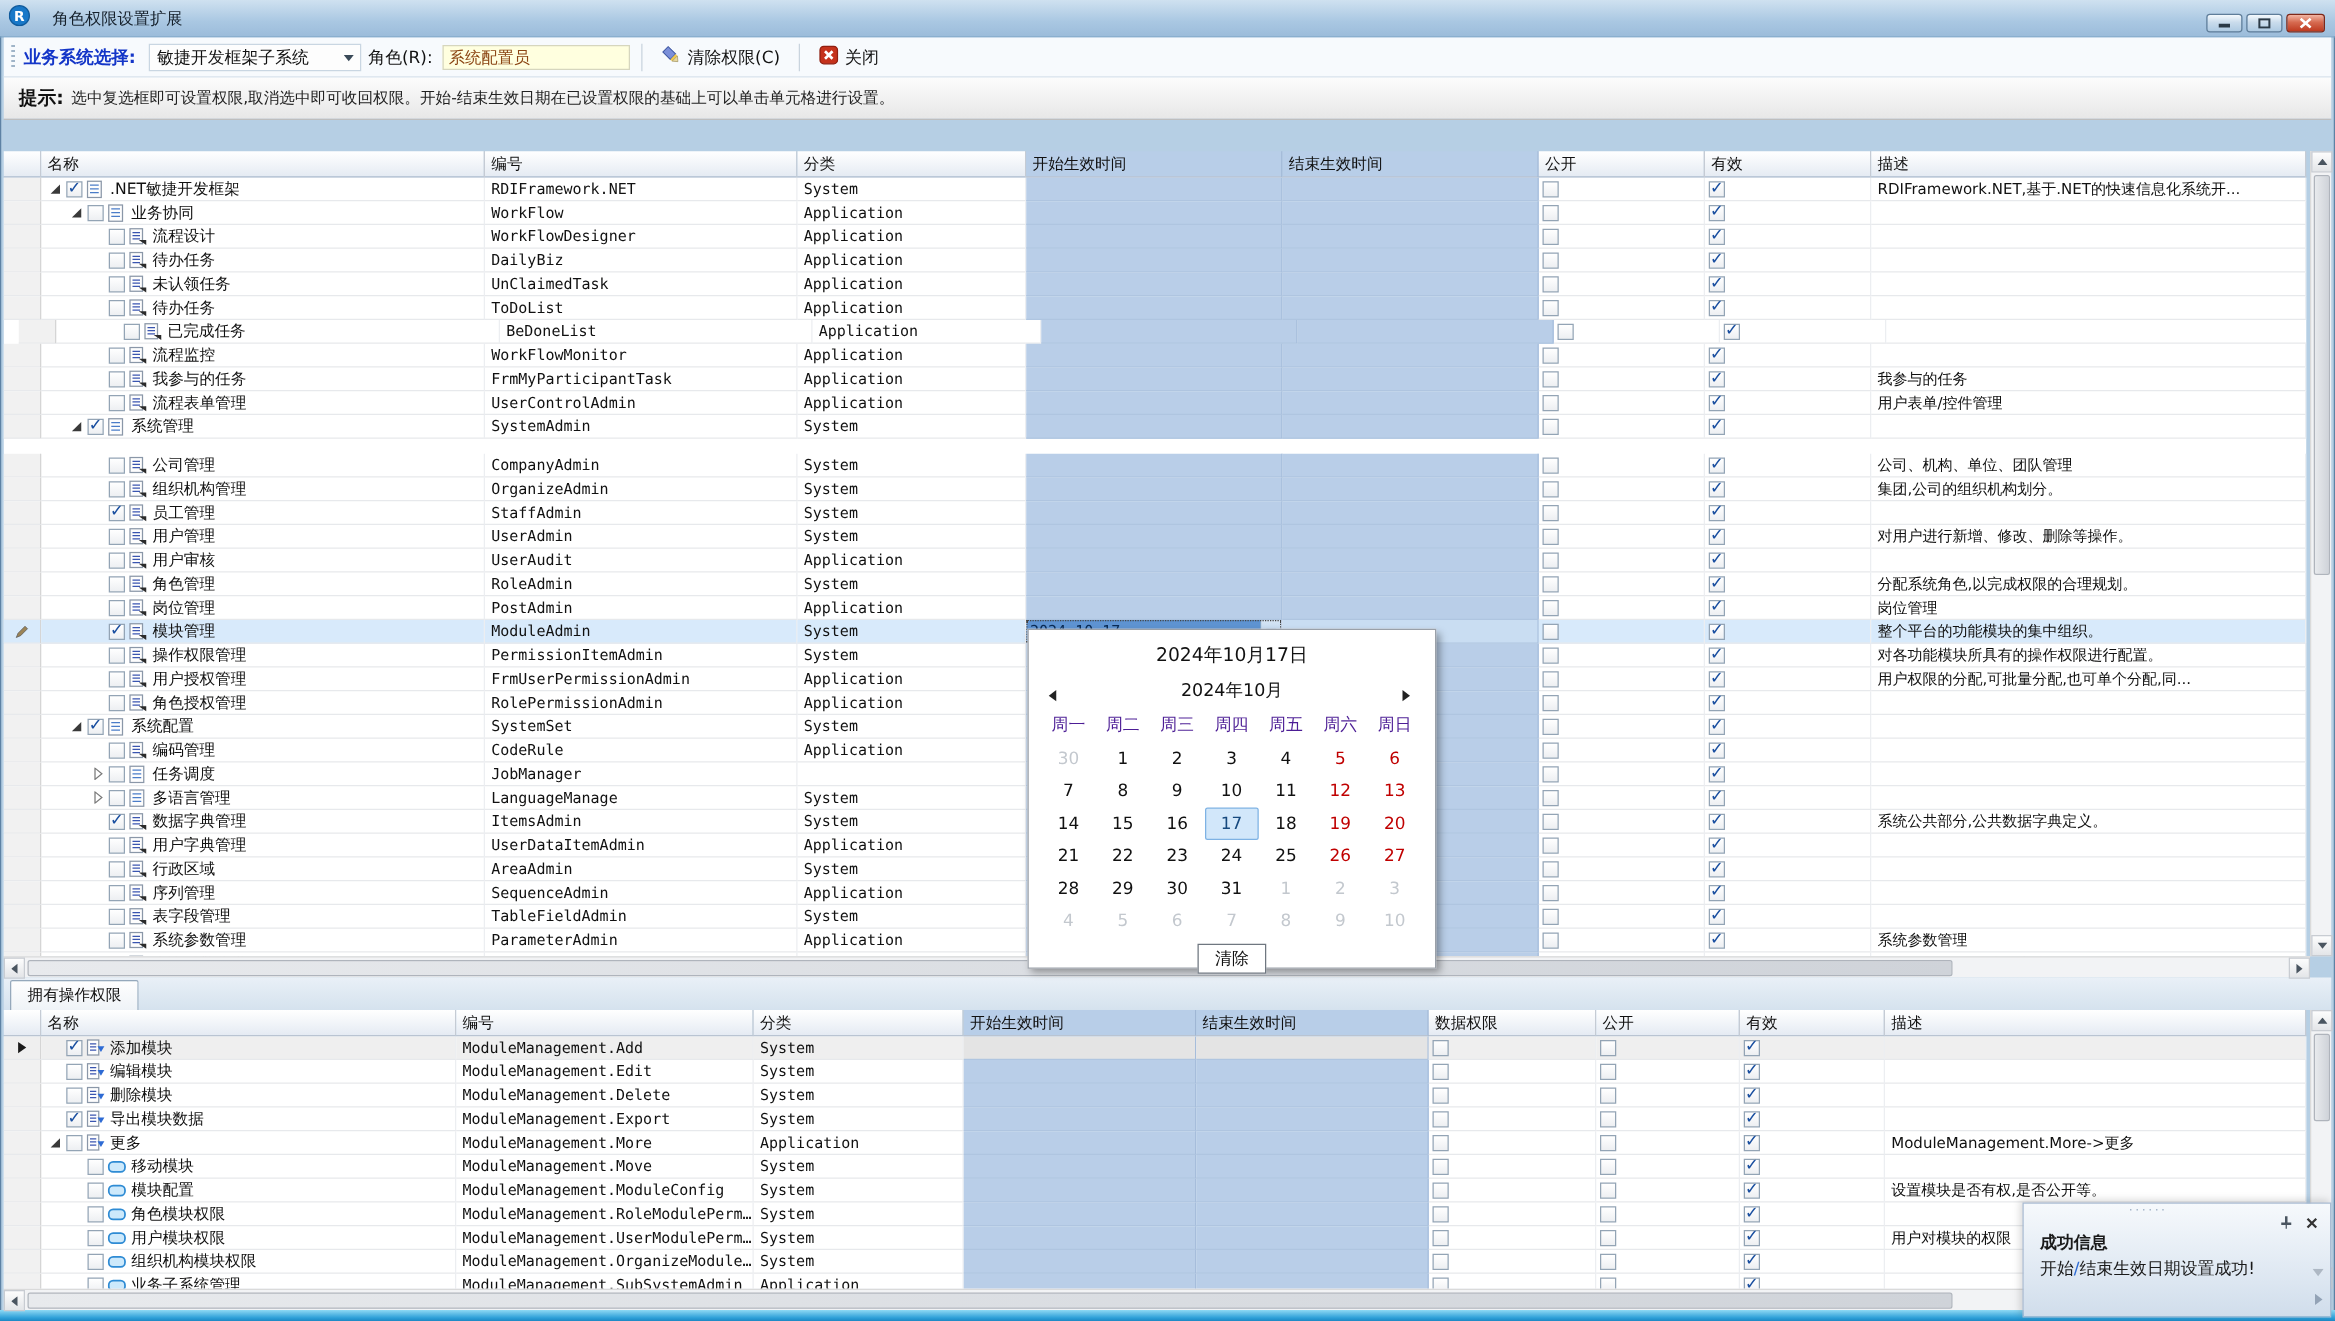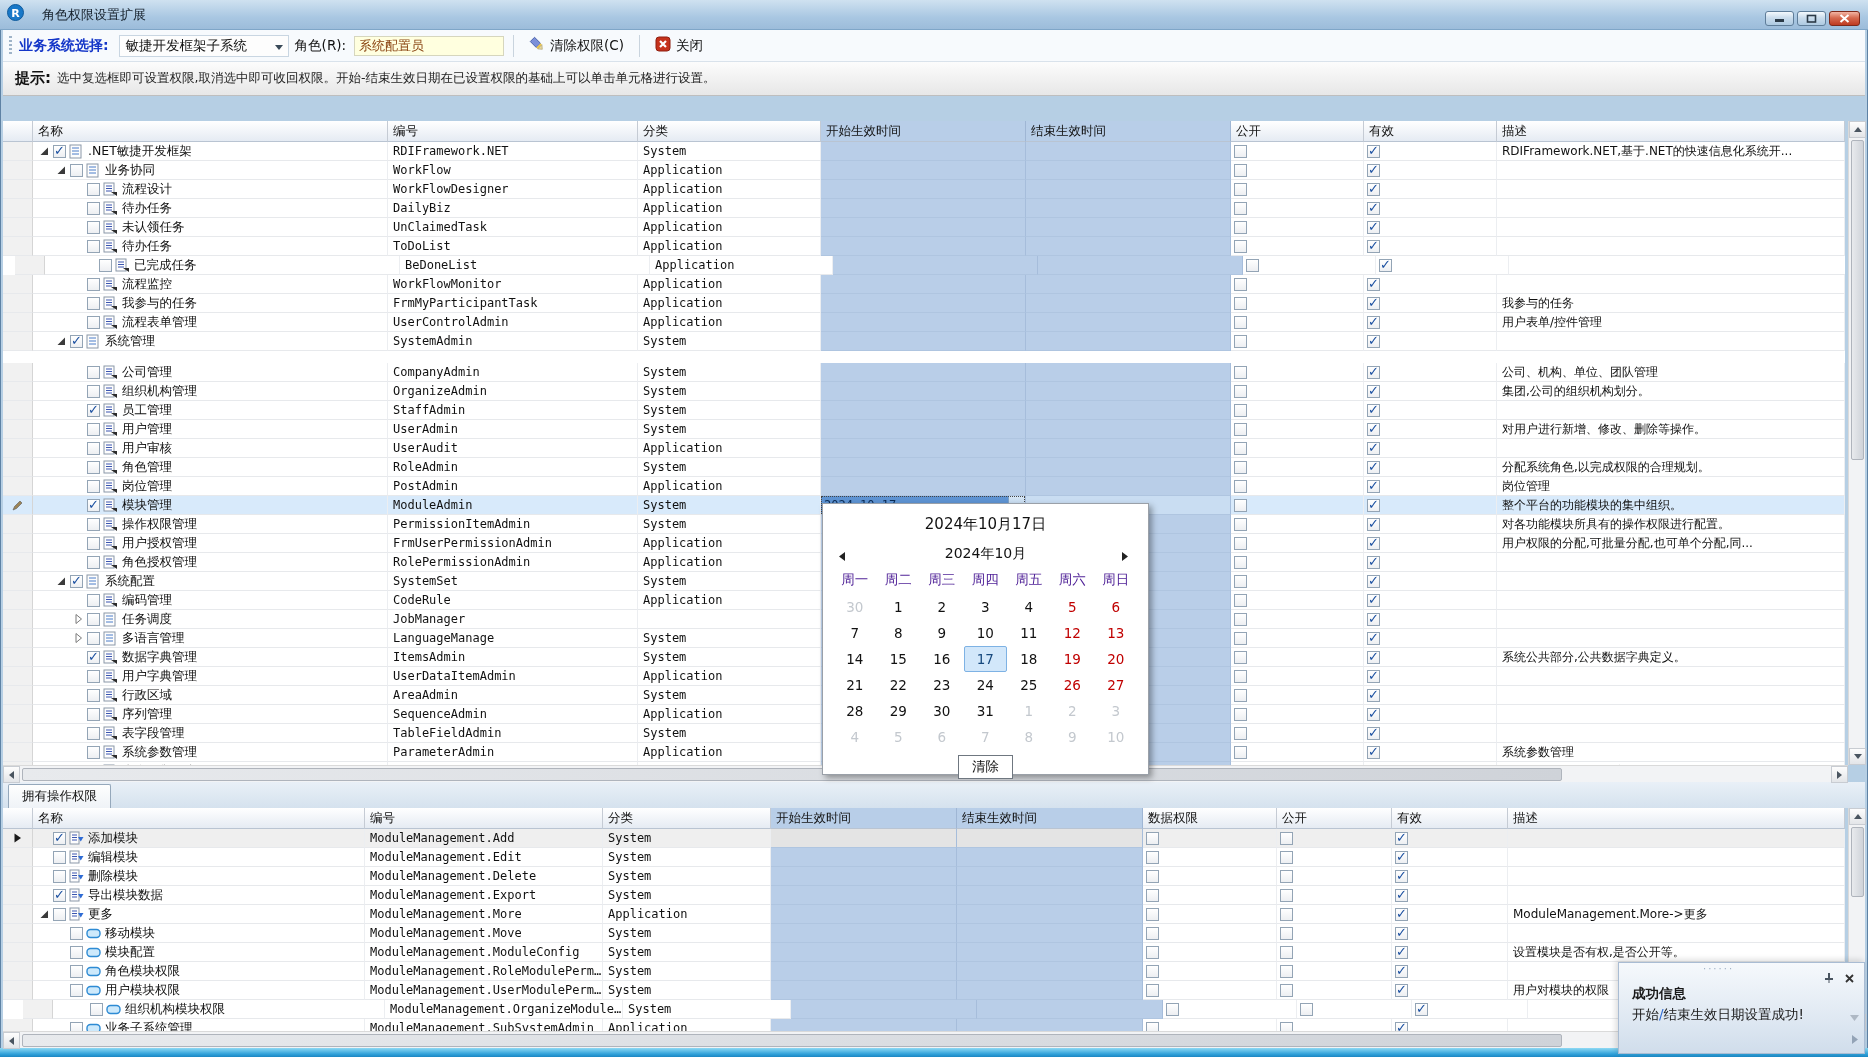--- a/index.html
+++ b/index.html
@@ -1458,21 +1458,21 @@
           <span class="cb"></span>
         </div>
         <div class="gcell c-public">
           <span class="cb"></span>
         </div>
         <div class="gcell c-valid">
           <span class="cb checked"></span>
         </div>
         <div class="gcell c-desc">用户对模块的权限</div>
       </div>
-      <div class="grow" style="grid-template-columns: 30px 332px 238px 168px 186px 186px 134px 115px 116px 337px; margin-left: 20px;">
+      <div class="grow" style="grid-template-columns: 30px 332px 238px 168px 186px 186px 134px 115px 116px 337px;">
         <div class="gcell c-marker"></div>
         <div class="gcell c-name" style="padding-left: 21px;">
           <span class="exp"></span>
           <span class="cb"></span>
           <span class="tree-icon">
             <svg width="15" height="14">
               <rect x="1" y="3.5" width="13" height="8" rx="3.5" fill="#CDE9FB" stroke="#2E8BD4" stroke-width="1.4"></rect>
             </svg>
           </span>
           <span class="nlabel">组织机构模块权限</span>

